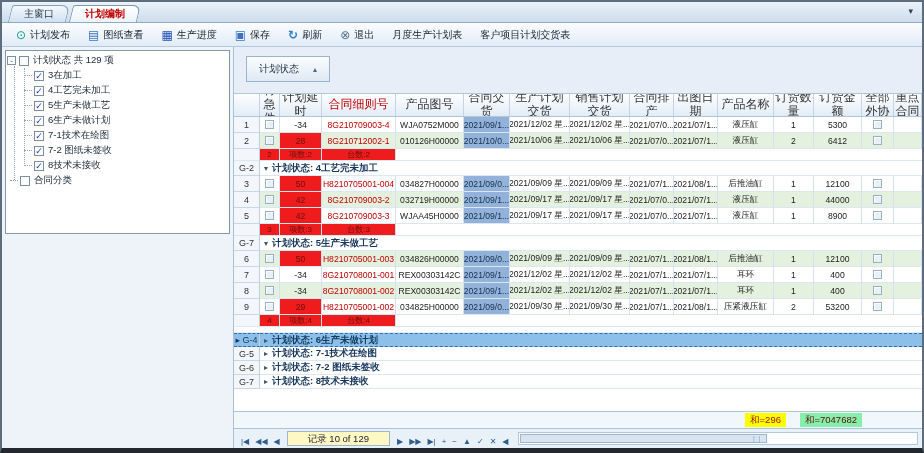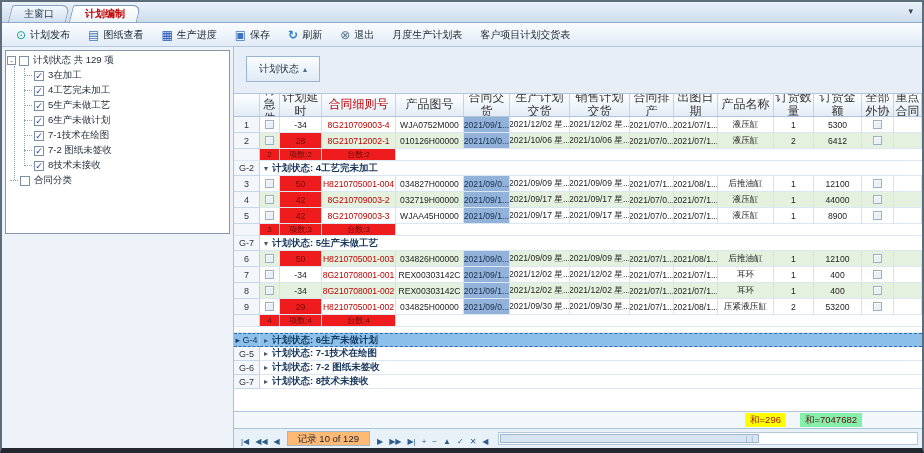--- a/index.html
+++ b/index.html
@@ -27,21 +27,21 @@
 .trow.child{padding-left:17px;position:relative}
 .tchildren{position:relative}
 .tchildren::before{content:"";position:absolute;left:17px;top:0;bottom:7px;border-left:1px dotted #93a4b4}
 .trow.sib{padding-left:3px}
 .texp{width:9px;height:9px;flex:none;border:1px solid #7b90a5;background:#fff;font-size:8px;line-height:7px;text-align:center;color:#33404d;margin-right:3px;cursor:pointer}
 .tcb{width:10px;height:10px;flex:none;border:1px solid #7b90a5;background:#fff;display:inline-flex;align-items:center;justify-content:center;font-size:9px;font-weight:bold;color:#2438c8;margin-right:4px;cursor:pointer}
 
 .gridpanel{flex:1;display:flex;flex-direction:column;background:#f4f8fc;overflow:hidden}
 :root{--cols:26px 20px 42px 74px 68px 46px 60px 60px 44px 44px 56px 40px 48px 32px 1fr}
 .grouppanel{height:46px;flex:none;background:#e7eef7;padding:9px 0 0 12px}
-.groupbtn{display:inline-flex;align-items:center;gap:4px;padding:5px 12px;font-size:10px;color:#253646;background:linear-gradient(#fafcff,#dfeaf5);border:1px solid #98b4cf;cursor:pointer}
+.groupbtn{display:inline-flex;align-items:center;gap:14px;padding:5px 12px;font-size:10px;color:#253646;background:linear-gradient(#fafcff,#dfeaf5);border:1px solid #98b4cf;cursor:pointer}
 .sorticon{font-size:8px;color:#4a6a88}
 .ghead{display:grid;grid-template-columns:var(--cols);height:24px;flex:none;background:linear-gradient(#fdfeff,#e2ecf6);border-top:1px solid #b0c6dc;border-bottom:1px solid #b0c6dc;font-size:12px;color:#333}
 .hc{border-right:1px solid #c2d4e6;display:flex;align-items:center;justify-content:center;text-align:center;line-height:1.15;padding:1px;overflow:hidden;word-break:break-all;cursor:pointer}
 .hc.redh{color:#c00000}
 .gbody{flex:1;overflow:hidden;background:#fff}
 .grow{display:grid;grid-template-columns:var(--cols);background:#fff}
 .drow{height:16px}
 .drow.green{background:#e4f1de}
 .drow.green .cell{background:inherit}
 .cell{border-right:1px solid #d4e1ee;border-bottom:1px solid #dbe7f2;font-size:8.6px;color:#222;display:flex;align-items:center;justify-content:center;overflow:hidden;white-space:nowrap;padding:0 1px}
@@ -60,21 +60,21 @@
 .frow .cell{font-size:8px;border-bottom:1px solid #dbe7f2}
 .frow .rest{grid-column:5/-1;border-right:none}
 .spacer{height:6px;background:#fff;border-bottom:1px solid #e4eef7}
 
 .gtotals{height:17px;flex:none;display:flex;align-items:center;justify-content:flex-end;background:#f2f7fc;border-top:1px solid #b0c6dc;padding-right:60px;gap:14px}
 .chip{font-size:9.5px;padding:1px 5px;line-height:1.2}
 .chip.yellow{background:#ffff00;color:#a21414}
 .chip.red{background:#86efac;color:#5d0a0a}
 .nav{height:20px;flex:none;display:flex;align-items:center;background:#e8f0f8;border-top:1px solid #aac4dc;padding:0 4px;gap:1px}
 .nbtn{font-size:8px;color:#2f5d8a;padding:2px 3px;cursor:pointer}
-.recbox{border:1px solid #9fb6cc;background:#fdba74;padding:0 10px;font-size:9.5px;color:#223;height:15px;line-height:14px;margin:0 3px;white-space:nowrap}
+.recbox{border:1px solid #9fb6cc;background:#fef9c3;padding:0 20px;font-size:9.5px;color:#223;height:15px;line-height:14px;margin:0 3px;white-space:nowrap}
 .hsb{flex:1;height:13px;border:1px solid #b3c8dd;background:#fdfeff;margin-left:5px;position:relative}
 .hthumb{position:absolute;left:1px;width:62%;top:1px;bottom:1px;background:#d7e5f2;border:1px solid #9fb6cc;display:flex;align-items:center;justify-content:flex-end;padding-right:4px;font-size:7px;color:#8aa5c2;letter-spacing:1px;cursor:pointer}
 </style>
 </head>
 <body>
 
 <div class="window">
 
   <div class="tabstrip">
     <div class="tab"><span>主窗口</span></div>

